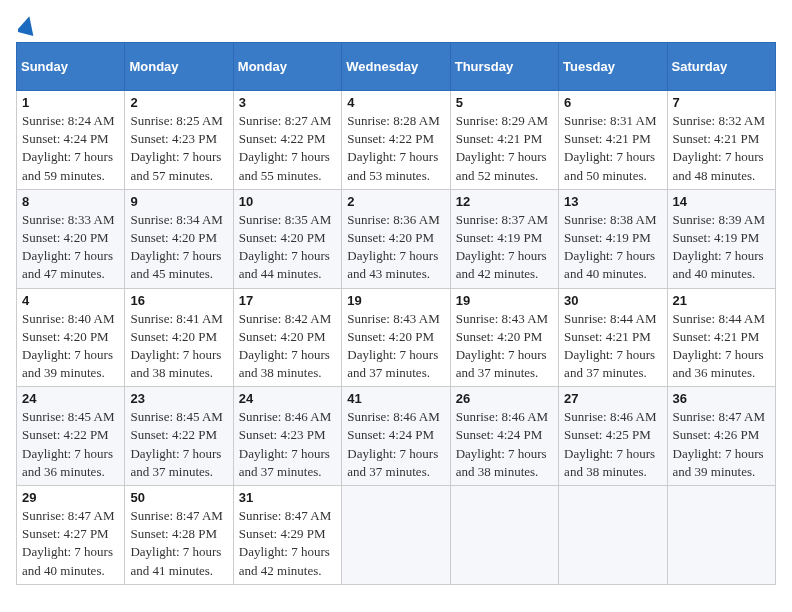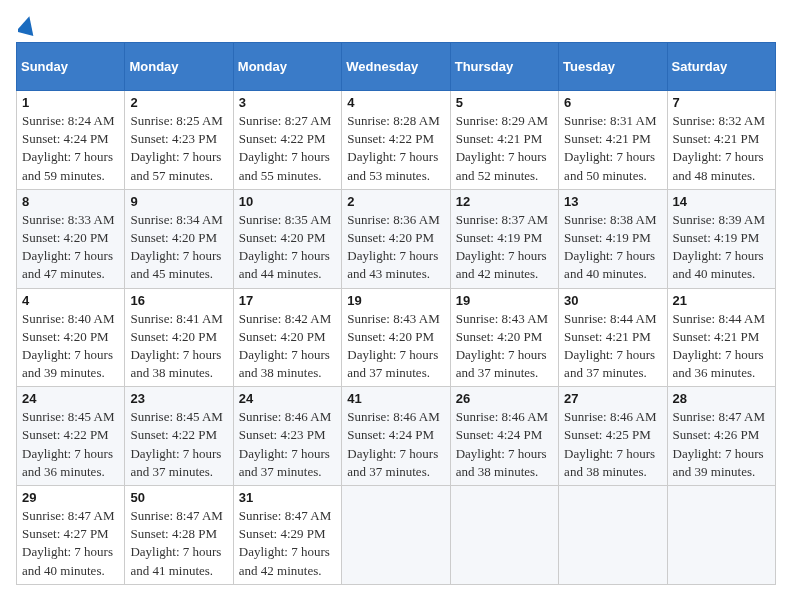--- a/index.html
+++ b/index.html
@@ -231,21 +231,21 @@
         </td>
         <td>
           <span class="day-num">26</span>
           <div class="day-info">Sunrise: 8:46 AM<br>Sunset: 4:24 PM<br>Daylight: 7 hours and 38 minutes.</div>
         </td>
         <td>
           <span class="day-num">27</span>
           <div class="day-info">Sunrise: 8:46 AM<br>Sunset: 4:25 PM<br>Daylight: 7 hours and 38 minutes.</div>
         </td>
         <td>
-          <span class="day-num">28</span>
+          <span class="day-num">36</span>
           <div class="day-info">Sunrise: 8:47 AM<br>Sunset: 4:26 PM<br>Daylight: 7 hours and 39 minutes.</div>
         </td>
       </tr>
       <tr>
         <td>
           <span class="day-num">29</span>
           <div class="day-info">Sunrise: 8:47 AM<br>Sunset: 4:27 PM<br>Daylight: 7 hours and 40 minutes.</div>
         </td>
         <td>
           <span class="day-num">50</span>

